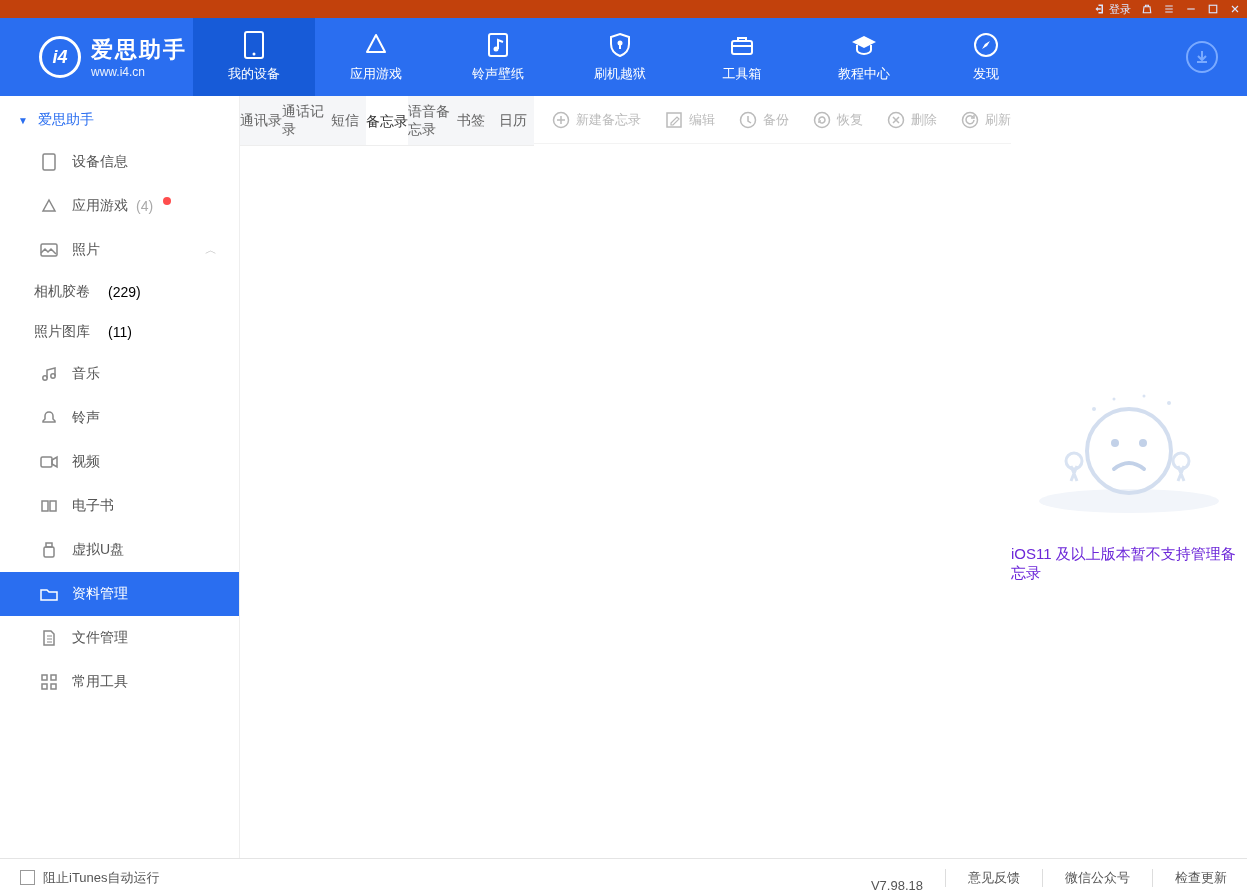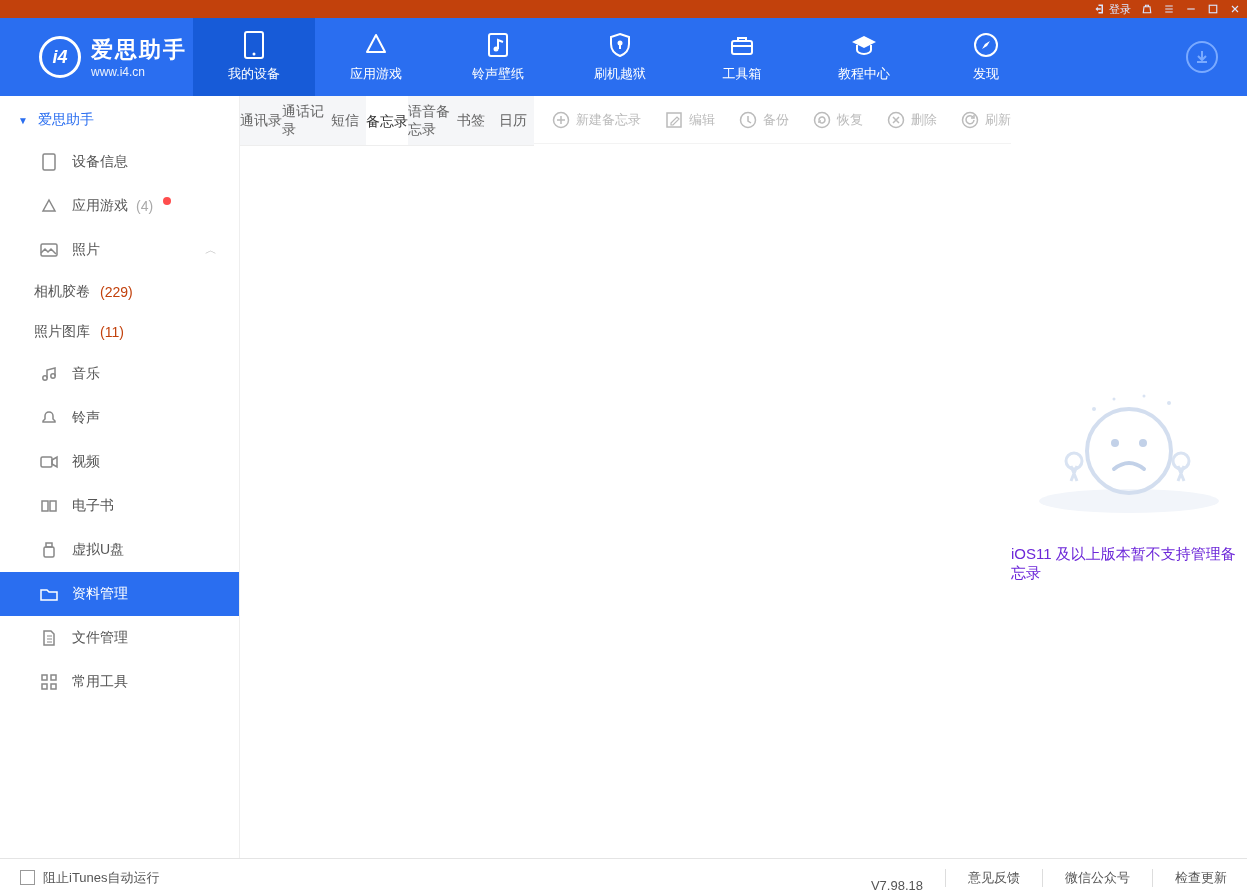--- a/index.html
+++ b/index.html
@@ -33,21 +33,21 @@
 .side-root { height: 40px; display: flex; align-items: center; padding-left: 18px; color: #2a6ef0; font-size: 14px; gap: 10px; cursor: pointer; }
 .side-root .caret { font-size: 10px; }
 .side-item { height: 44px; display: flex; align-items: center; padding-left: 40px; color: #555; font-size: 14px; gap: 14px; cursor: pointer; position: relative; }
 .side-item .sicon { width: 18px; height: 18px; color: #888; display: flex; align-items: center; justify-content: center; }
 .side-item.selected { background: #2a6ef0; color: #fff; }
 .side-item.selected .sicon { color: #fff; }
 .side-item .count { color: #aaa; margin-left: -6px; }
 .side-item .dot { width: 8px; height: 8px; background: #ff4d4d; border-radius: 50%; margin-left: -4px; margin-top: -10px; }
 .side-item .chev { position: absolute; right: 22px; color: #bbb; font-size: 12px; }
 .side-sub { height: 40px; display: flex; align-items: center; padding-left: 34px; color: #555; font-size: 14px; gap: 10px; cursor: pointer; }
-.side-sub .count { color: #c2410c; }
+.side-sub .count { color: #000000; margin-left: 8px; }
 
 
 .content { flex: 1; display: flex; flex-direction: row; }
 .subtabs { height: 50px; border-bottom: 1px solid #eee; display: flex; background: #f5f6f8; }
 .subtab { flex: 1; display: flex; align-items: center; justify-content: center; font-size: 14px; color: #666; cursor: pointer; }
 .subtab.active { background: #fff; color: #333; font-weight: 500; border-top: 2px solid transparent; }
 
 .toolbar { height: 48px; display: flex; align-items: center; padding-left: 18px; gap: 24px; border-bottom: 1px solid #f3f3f3; }
 .tool { display: flex; align-items: center; gap: 6px; color: #bbb; font-size: 13px; cursor: default; }
 .tool .ticon { width: 18px; height: 18px; display: flex; align-items: center; justify-content: center; }

